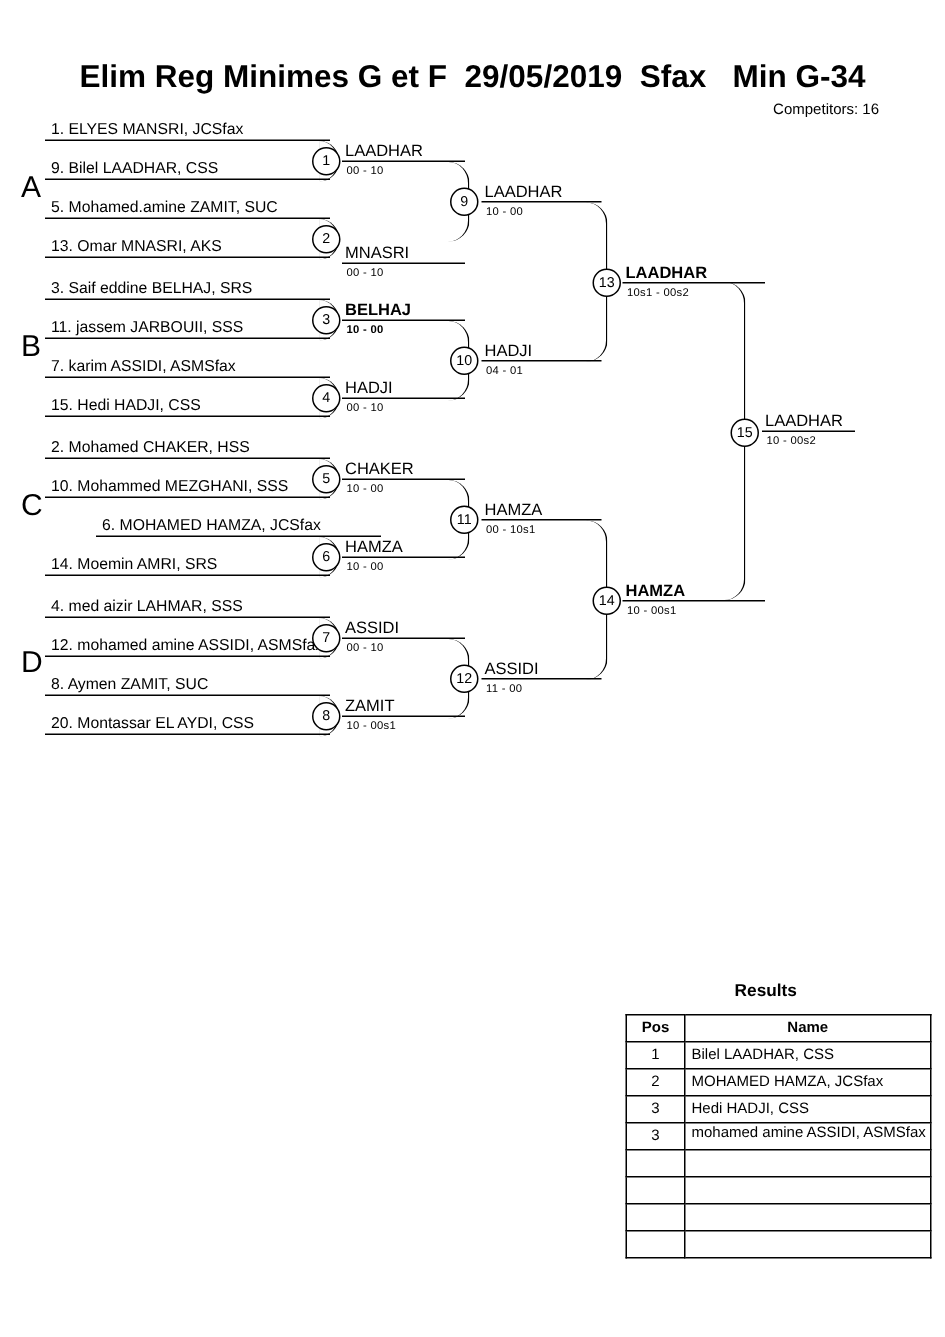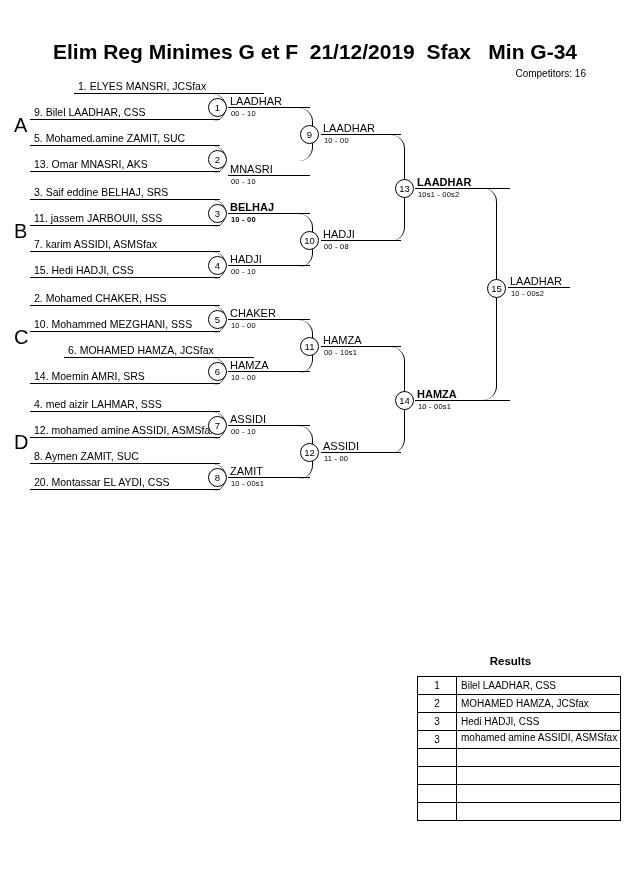--- a/index.html
+++ b/index.html
@@ -52,29 +52,29 @@
   table.results th.c-name{text-align:center;}
   table.results{border:1.6px solid #000;}
   .overflow-cell{position:relative;}
   .overflow-cell span{position:absolute;left:4px;top:1px;white-space:nowrap;}
 </style>
 </head>
 <body>
 
 <div class="page">
 
-  <div class="title">Elim Reg Minimes G et F  21/12/2019  Sfax   Min G-34</div>
+  <div class="title">Elim Reg Minimes G et F  29/05/2019  Sfax   Min G-34</div>
   <div class="competitors">Competitors: 16</div>
 
   <div class="grp" style="left:14px;top:115px;">A</div>
   <div class="grp" style="left:14px;top:221px;">B</div>
   <div class="grp" style="left:14px;top:327px;">C</div>
   <div class="grp" style="left:14px;top:432px;">D</div>
 
-  <div class="entry" style="left:30px;top:78px;width:190px;height:16px;margin-left:44px;">
+  <div class="entry" style="left:30px;top:78px;width:190px;height:16px;">
     <span class="nm">1. ELYES MANSRI, JCSfax</span>
     <span class="rule" style="width:190px;"></span>
   </div>
   <div class="entry" style="left:30px;top:104px;width:190px;height:16px;">
     <span class="nm">9. Bilel LAADHAR, CSS</span>
     <span class="rule" style="width:190px;"></span>
   </div>
   <div class="entry" style="left:30px;top:130px;width:190px;height:16px;">
     <span class="nm">5. Mohamed.amine ZAMIT, SUC</span>
     <span class="rule" style="width:190px;"></span>
@@ -205,21 +205,21 @@
   <div class="circ" style="left:300px;top:443px;">12</div>
 
   <div class="win" style="left:321px;top:119px;width:80px;height:16px;">
     <span class="wn">LAADHAR</span>
     <span class="wrule" style="width:80px;"></span>
     <span class="ws">10 - 00</span>
   </div>
   <div class="win" style="left:321px;top:225px;width:80px;height:16px;">
     <span class="wn">HADJI</span>
     <span class="wrule" style="width:80px;"></span>
-    <span class="ws">00 - 08</span>
+    <span class="ws">04 - 01</span>
   </div>
   <div class="win" style="left:321px;top:331px;width:80px;height:16px;">
     <span class="wn">HAMZA</span>
     <span class="wrule" style="width:80px;"></span>
     <span class="ws">00 - 10s1</span>
   </div>
   <div class="win" style="left:321px;top:437px;width:80px;height:16px;">
     <span class="wn">ASSIDI</span>
     <span class="wrule" style="width:80px;"></span>
     <span class="ws">11 - 00</span>
@@ -248,20 +248,24 @@
 
   <div class="win" style="left:508px;top:272px;width:62px;height:16px;">
     <span class="wn">LAADHAR</span>
     <span class="wrule" style="width:62px;"></span>
     <span class="ws">10 - 00s2</span>
   </div>
 
   <div class="res-title">Results</div>
   <table class="results">
     <tbody>
+        <tr>
+      <th class="c-pos">Pos</th>
+      <th class="c-name">Name</th>
+    </tr>
     <tr>
       <td class="c-pos">1</td>
       <td class="c-name">Bilel LAADHAR, CSS</td>
     </tr>
     <tr>
       <td class="c-pos">2</td>
       <td class="c-name">MOHAMED HAMZA, JCSfax</td>
     </tr>
     <tr>
       <td class="c-pos">3</td>

